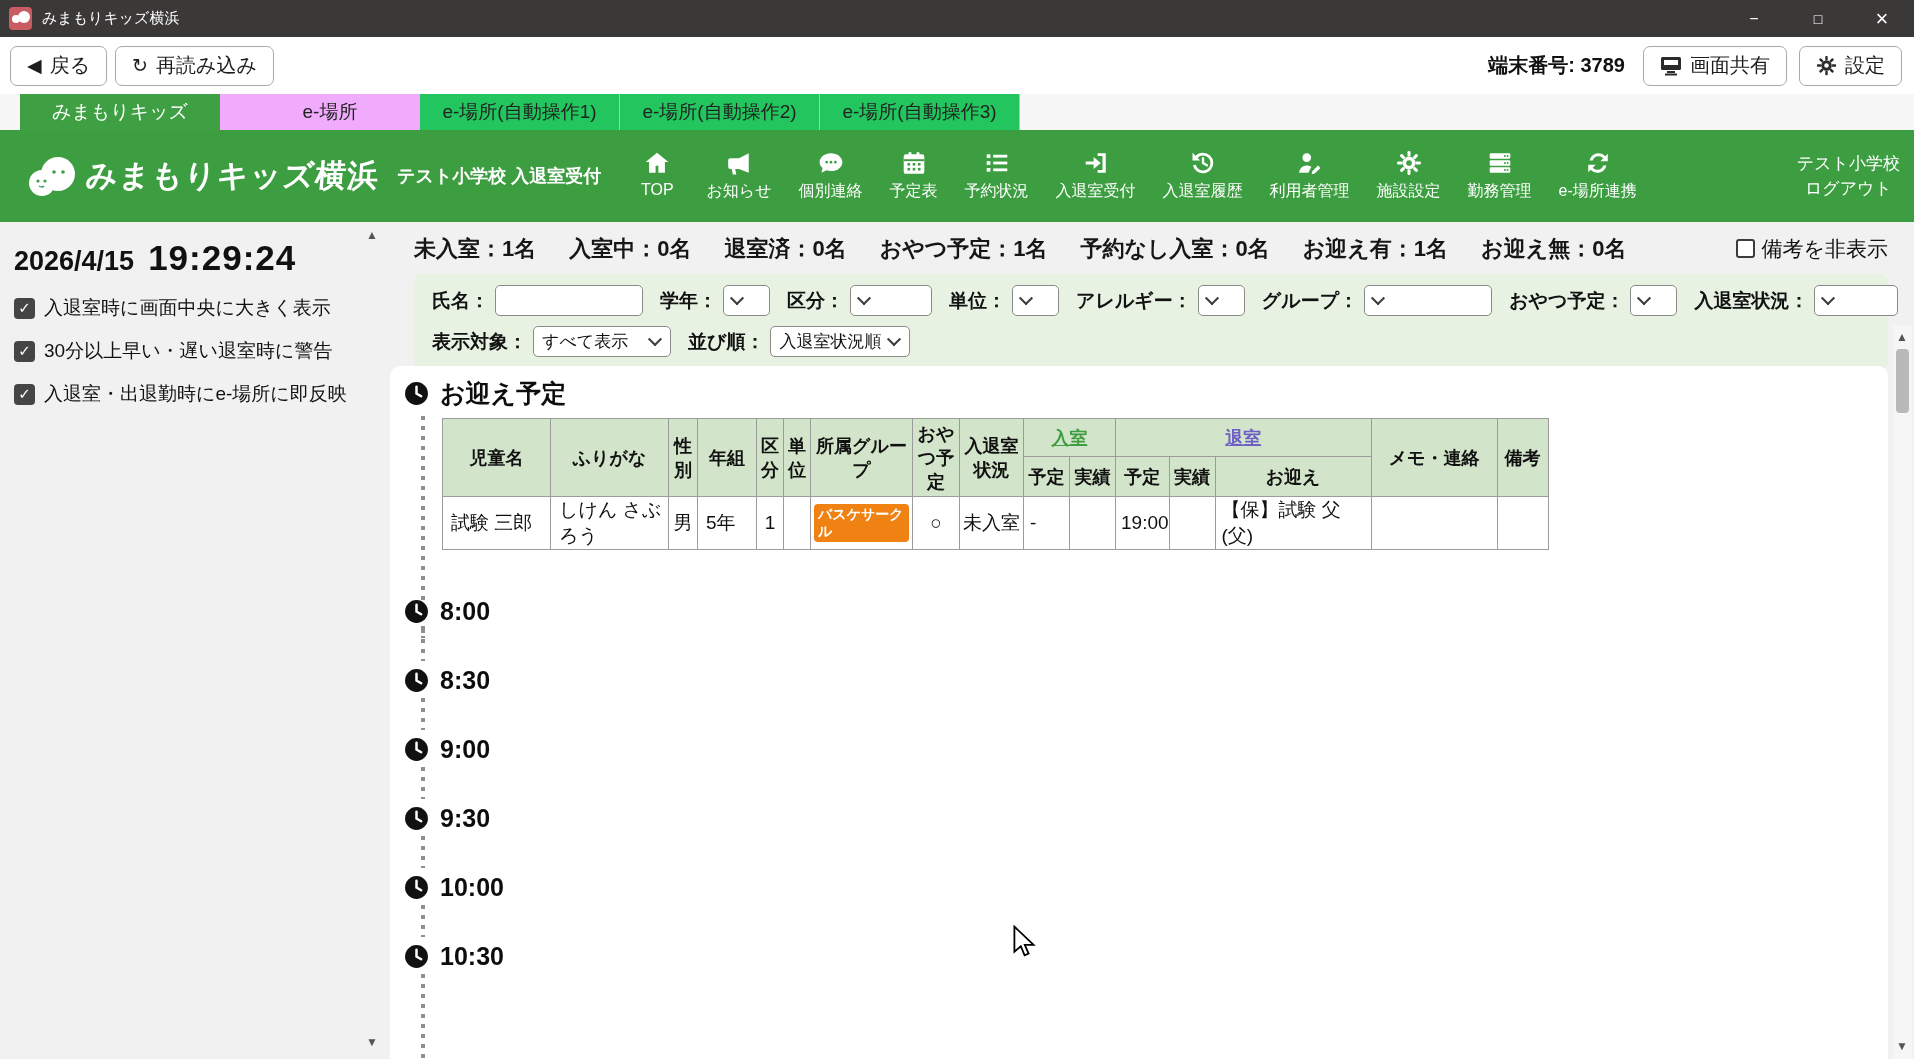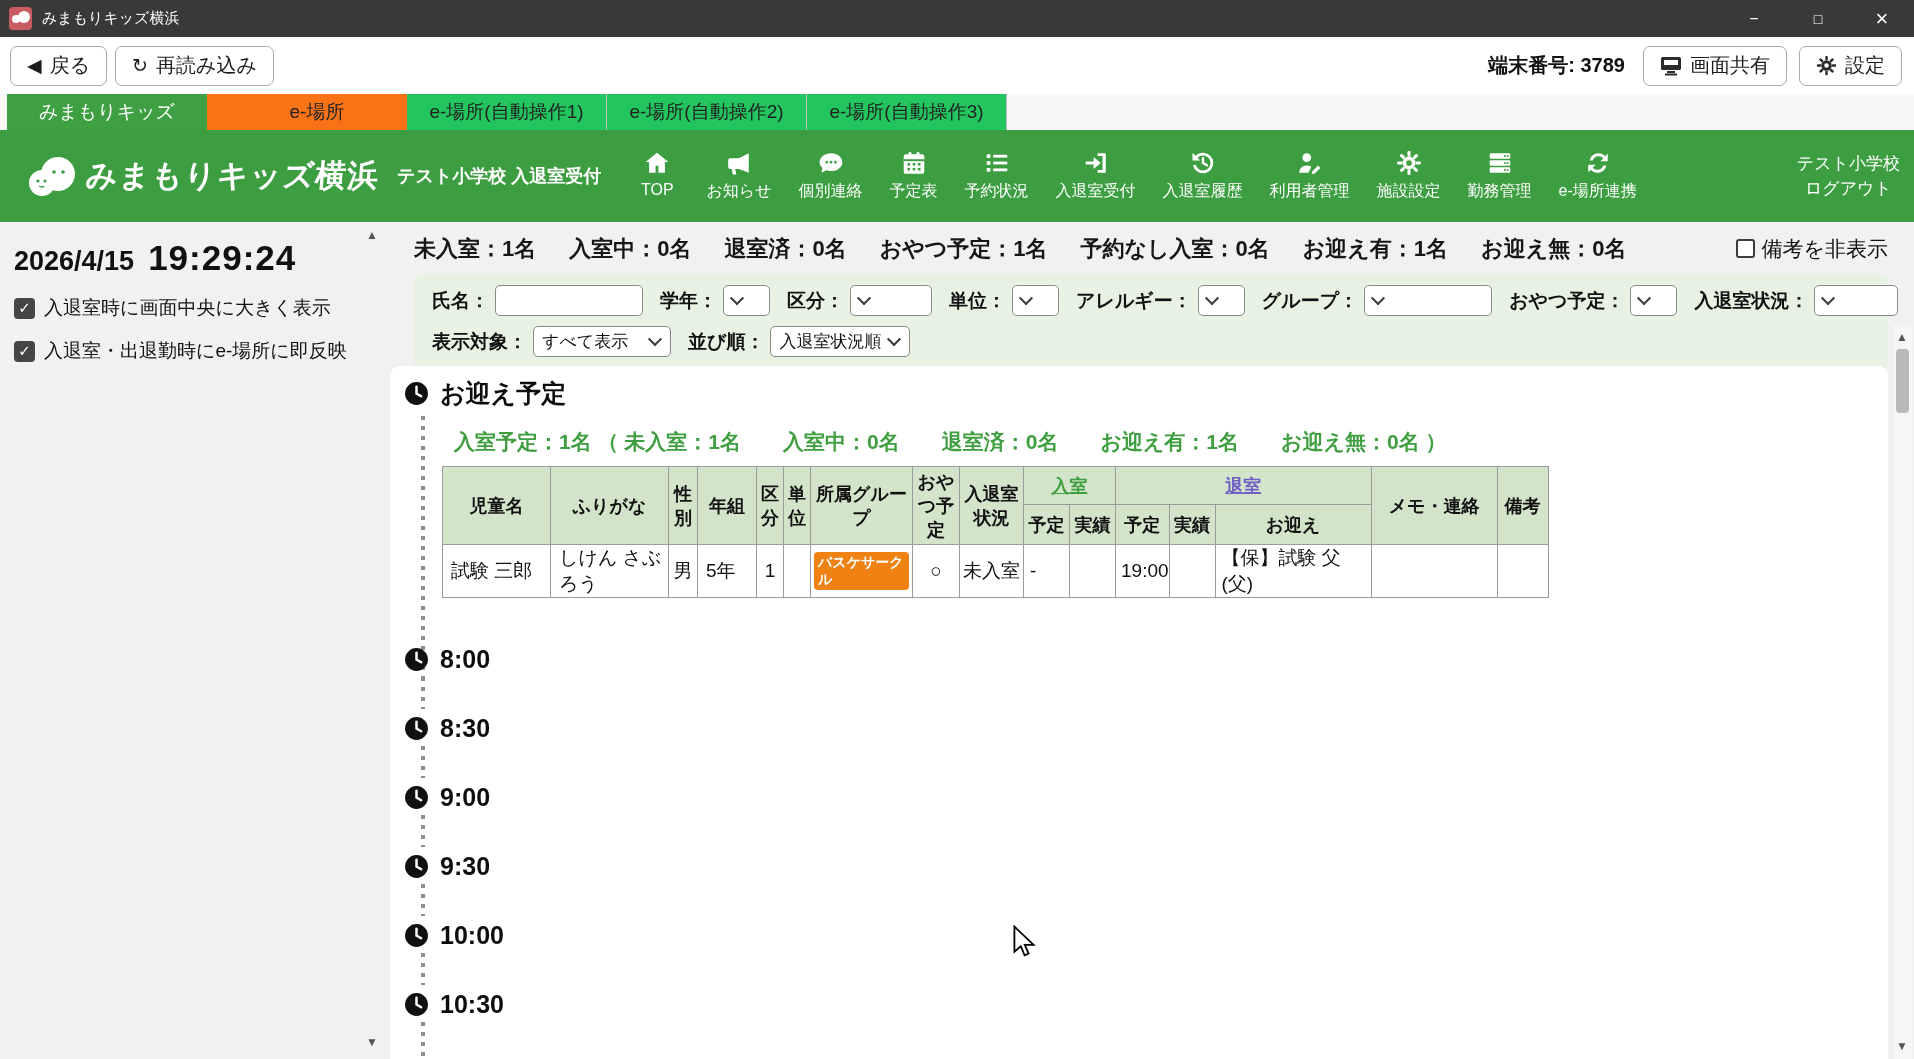--- a/index.html
+++ b/index.html
@@ -29,22 +29,22 @@
   .tb-btn.reload { margin-left:8px; }
   .tb-right { margin-left:auto; display:flex; align-items:center; gap:12px; padding-right:12px; }
   .terminal { font-size:20px; font-weight:bold; color:#111; margin-right:6px; }
   .tb-glyph { font-size:19px; }
 
   
   .tabbar { position:absolute; left:0; top:94px; width:1914px; height:36px; background:#f7f7f7;
     display:flex; }
   .tab { width:200px; height:36px; display:flex; align-items:center; justify-content:center;
     font-size:19px; color:#222; background:#22c55e; border-right:1px solid #bdbdbd; }
-  .tab.green { background:#3ea042; color:#fff; border-right:none; margin-left:7px; }
-  .tab.active { background:#f97316; border-right:none;padding-left:20px; }
+  .tab.green { background:#3ea042; color:#fff; border-right:none; margin-left:20px; }
+  .tab.active { background:#f0abfc; border-right:none;padding-left:20px; }
 
   
   .header { position:absolute; left:0; top:130px; width:1914px; height:92px; background:#3d9e41;
     display:flex; align-items:center; color:#fff; }
   .logo-wrap { display:flex; align-items:center; margin-left:22px; gap:6px; }
   .logo-text { font-size:31px; font-weight:800; letter-spacing:1px; transform:skewX(-4deg); }
   .page-title { font-size:18px; font-weight:bold; margin-left:18px; white-space:nowrap; }
   .nav { display:flex; margin-left:34px; gap:27px; align-items:flex-start; }
   .nav-item { display:flex; flex-direction:column; align-items:center; gap:5px; min-width:44px; }
   .nav-item svg { height:26px; }
@@ -338,20 +338,24 @@
     <div class="datetime">
       <span class="date">2026/4/15</span>
       <span class="time">19:29:24</span>
     </div>
     <div class="opt-row">
       <span class="cb-checked"></span>
       <span class="opt-label">入退室時に画面中央に大きく表示</span>
     </div>
     <div class="opt-row">
       <span class="cb-checked"></span>
+      <span class="opt-label">30分以上早い・遅い退室時に警告</span>
+    </div>
+    <div class="opt-row">
+      <span class="cb-checked"></span>
       <span class="opt-label">入退室・出退勤時にe-場所に即反映</span>
     </div>
   </div>
   <div class="side-scroll">
     <span class="arrow-glyph" style="top:6px;">▲</span>
     <span class="arrow-glyph" style="bottom:10px;">▼</span>
   </div>
 
   <div class="main">
 
@@ -425,21 +429,20 @@
       <div class="slot slot-pending">
         <div class="slot-heading">
           <svg width="25" height="25" viewBox="0 0 24 24">
               <circle cx="12" cy="12" r="11" fill="#111"></circle>
               <path d="M12 5.5V12l4.5 2.6" stroke="#fff" stroke-width="2.4" fill="none" stroke-linecap="round"></path>
             </svg>
           <span>お迎え予定</span>
         </div>
         <div class="dots"></div>
         <div class="pending-body">
-          <div class="summary">入室予定：1名 （ 未入室：1名　　入室中：0名　　退室済：0名　　お迎え有：1名　　お迎え無：0名 ）</div>
 
           <table class="roster">
             <tbody>
                 <tr class="h1">
               <th rowspan="2" class="c-name">児童名</th>
               <th rowspan="2" class="c-kana">ふりがな</th>
               <th rowspan="2" class="c-sex">性別</th>
               <th rowspan="2" class="c-grade">年組</th>
               <th rowspan="2" class="c-cat">区分</th>
               <th rowspan="2" class="c-unit">単位</th>

